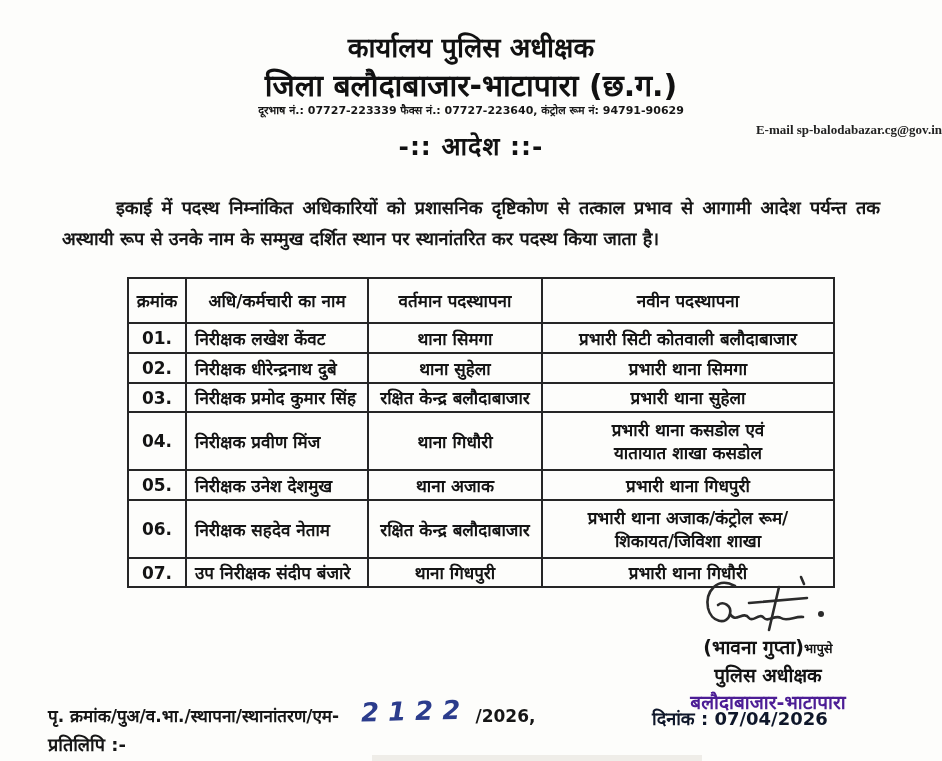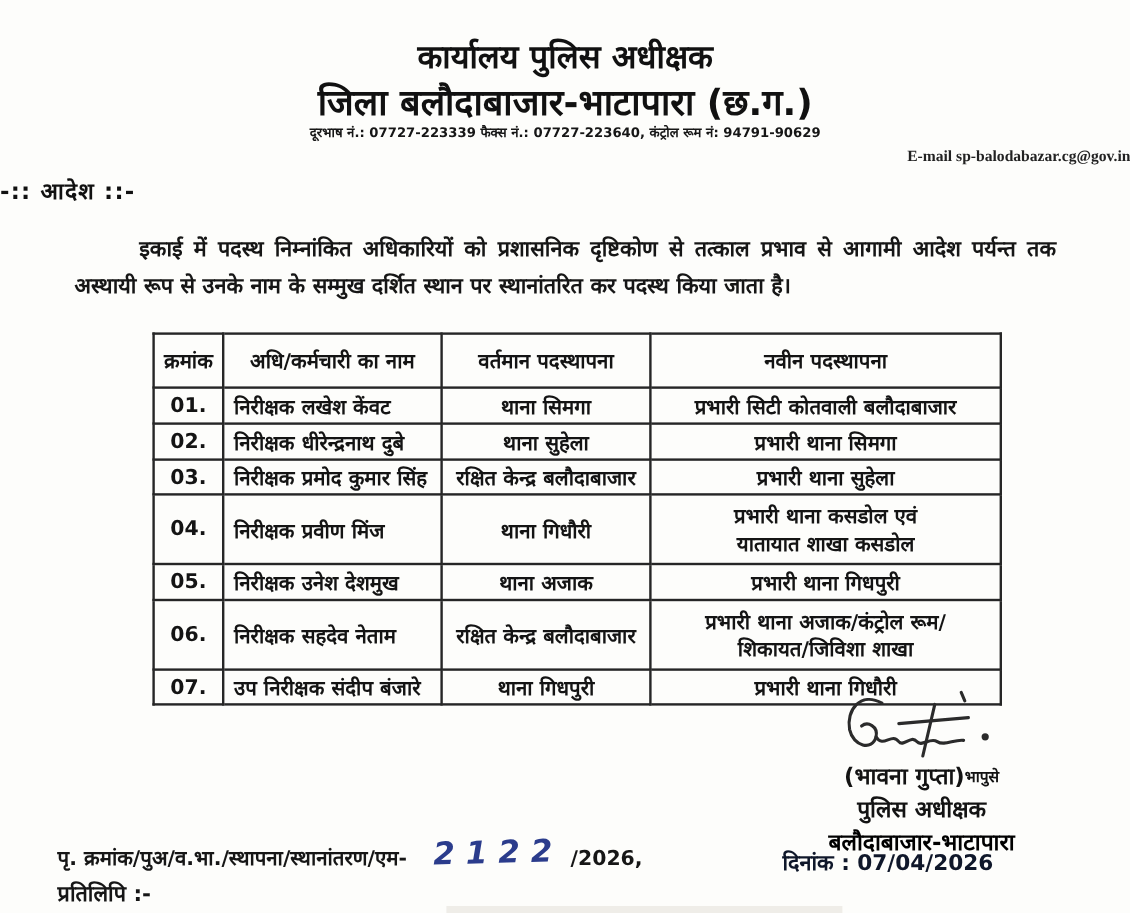--- a/index.html
+++ b/index.html
@@ -30,22 +30,22 @@
     position:absolute;top:102px;left:0;width:100%;
     text-align:center;font-size:11px;font-weight:700;color:#161616;
   }
   .email-line{
     position:absolute;top:122px;left:0;width:100%;
     text-align:right;
     font-family:"Liberation Serif","DejaVu Serif",serif;
     font-size:13px;font-weight:700;color:#222;
   }
   .order-title{
-    position:absolute;top:146px;left:0;width:100%;
-    text-align:left;font-size:19px;font-weight:700;color:#111;
+    position:absolute;top:128px;left:0;width:100%;
+    text-align:center;font-size:25px;font-weight:700;color:#111;
     letter-spacing:1px;
   }
   .body-para{
     position:absolute;top:192px;left:62px;width:818px;
     font-size:18px;line-height:31px;font-weight:600;color:#161616;
     text-align:justify;text-indent:54px;
   }
   .body-para .b{font-weight:800;}
   .order-table{
     position:absolute;top:277px;left:127px;
@@ -62,21 +62,21 @@
   .order-table th{font-weight:700;font-size:17px;}
   .order-table td.name{text-align:left;padding-left:8px;}
   .sig-block{
     position:absolute;top:574px;left:648px;width:240px;
     text-align:center;
   }
   .sig-mark{display:block;margin:0 auto 2px auto;}
   .sig-name{font-size:19px;font-weight:700;color:#131313;line-height:26px;}
   .sig-cadre{font-size:13px;font-weight:700;vertical-align:1px;}
   .sig-desig{font-size:19px;font-weight:700;color:#131313;line-height:27px;}
-  .sig-place{font-size:19px;font-weight:700;color:#000000;line-height:27px;}
+  .sig-place{font-size:19px;font-weight:700;color:#4c1d95;line-height:27px;}
   .sig-date{
     position:absolute;top:706px;left:652px;
     font-size:18px;font-weight:600;color:#0f172a;
   }
   .footer-ref{
     position:absolute;top:698px;left:48px;width:600px;
     font-size:17px;font-weight:600;color:#161616;
   }
   .hand-num{
     color:#2b3c8c;

